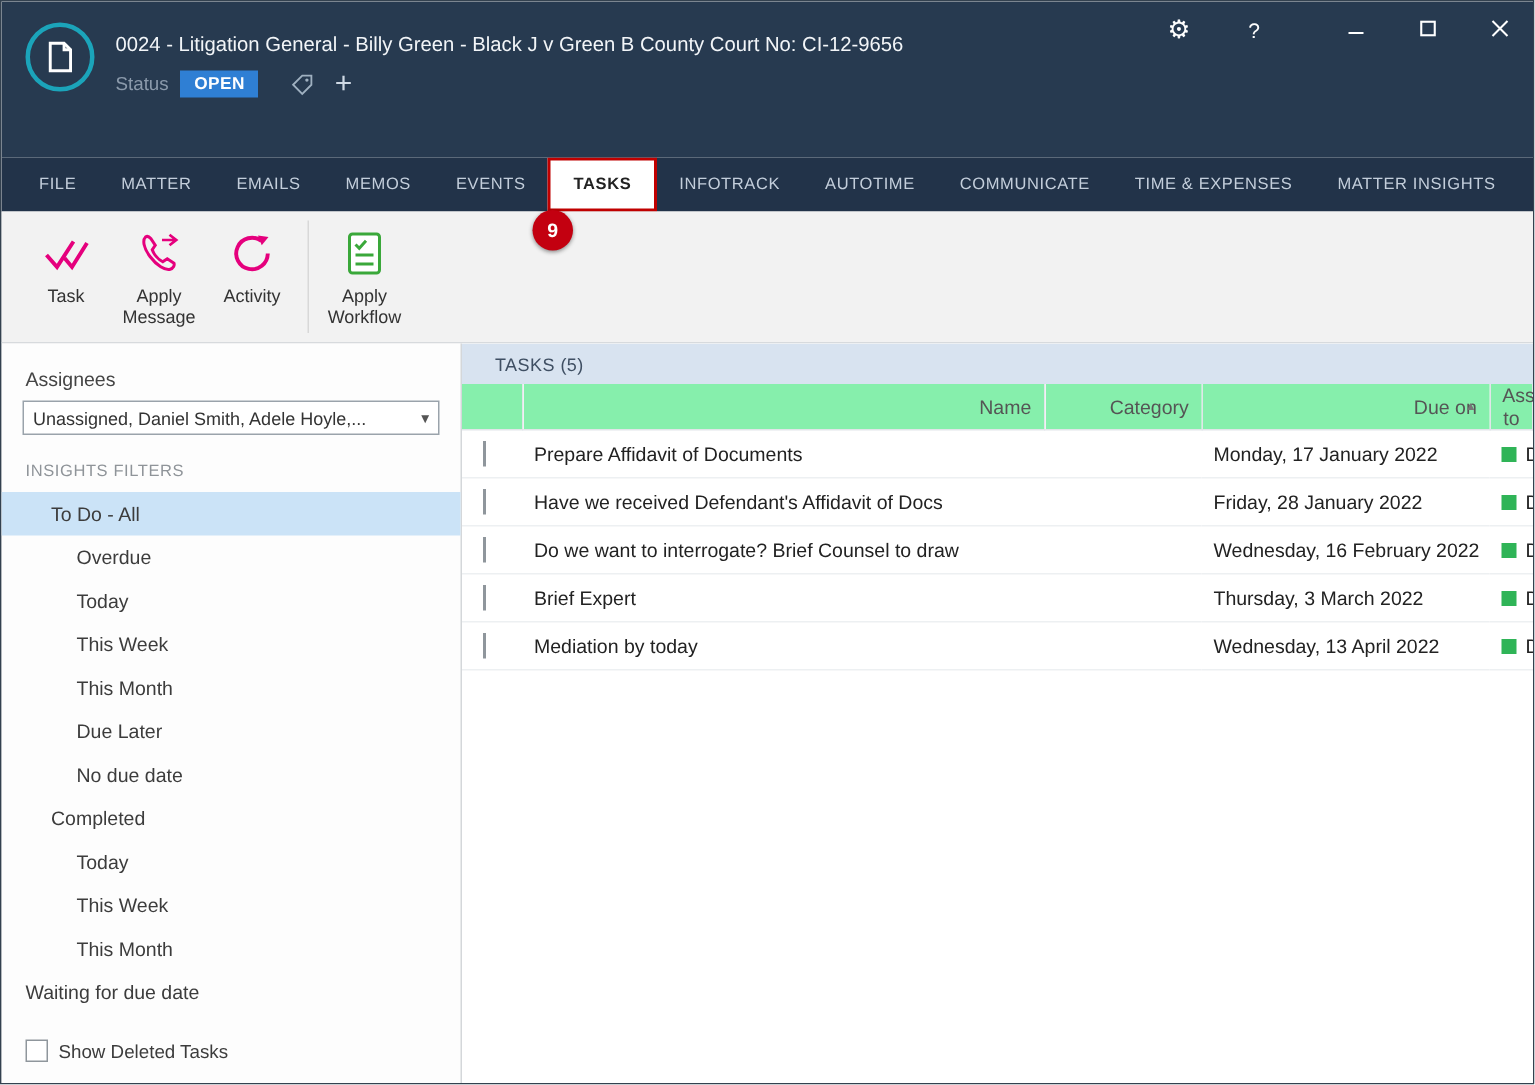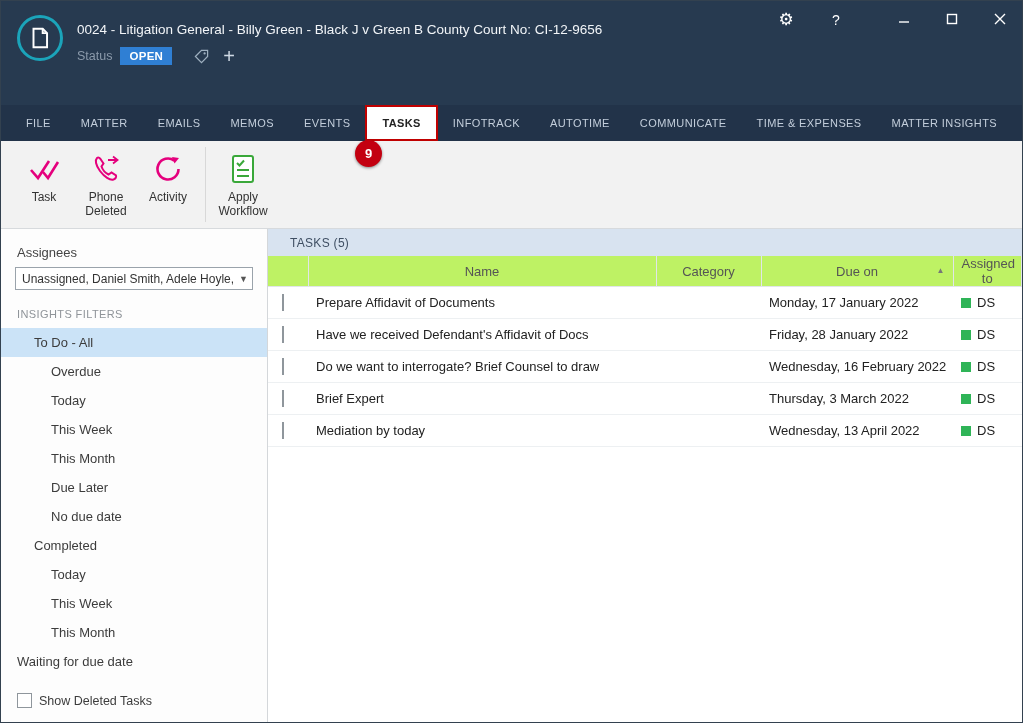--- a/index.html
+++ b/index.html
@@ -32,39 +32,39 @@
   .ribbon-item { width:62px; display:flex; flex-direction:column; align-items:center; justify-content:flex-start; padding-top:12px; cursor:pointer; text-align:center; }
   .ribbon-item svg { flex-shrink:0; }
   .ribbon-label { font-size:12px; color:#333; margin-top:6px; line-height:1.15; }
   .ribbon-sep { width:1px; background:#d8d8d8; margin:6px 6px; }
 
   
   .callout { position:absolute; left:354px; top:139px; width:27px; height:27px; border-radius:50%; background:#c30010; color:#fff; font-size:13px; font-weight:bold; display:flex; align-items:center; justify-content:center; box-shadow:0 1px 3px rgba(0,0,0,.45); z-index:5; }
 
   
   .content { flex:1; display:flex; min-height:0; }
-  .sidebar { width:267px; background:#fdfdfd; border-right:1px solid #d4d7da; display:flex; flex-direction:column; padding-top:16px; flex-shrink:0; }
+  .sidebar { width:307px; background:#fdfdfd; border-right:1px solid #d4d7da; display:flex; flex-direction:column; padding-top:16px; flex-shrink:0; }
   .assignees-label { font-size:13px; color:#444; padding:0 0 7px 16px; }
   .assignee-select { margin:0 14px 12px 14px; height:23px; border:1px solid #9aa3ab; background:#fff; display:flex; align-items:center; font-size:12px; color:#333; padding:0 4px 0 6px; cursor:pointer; }
   .assignee-select .sel-text { flex:1; white-space:nowrap; overflow:hidden; }
   .sel-caret { color:#555; font-size:9px; padding-left:4px; }
   .filters-header { font-size:11px; color:#8f9499; letter-spacing:.4px; padding:6px 0 8px 16px; }
   .filter-item { height:29px; display:flex; align-items:center; font-size:13px; color:#3c3c3c; cursor:pointer; }
   .filter-item.lvl0 { padding-left:16px; }
   .filter-item.lvl1 { padding-left:33px; }
   .filter-item.lvl2 { padding-left:50px; }
   .filter-item.selected { background:#cbe3f7; }
   .sidebar-bottom { margin-top:auto; padding:0 0 14px 16px; display:flex; align-items:center; gap:7px; }
   .checkbox { width:15px; height:15px; border:1px solid #8f969c; background:#fff; flex-shrink:0; cursor:pointer; }
   .show-deleted-label { font-size:12.5px; color:#3c3c3c; }
 
   .main { flex:1; min-width:0; display:flex; flex-direction:column; background:#fff; overflow:hidden; }
   .tasks-header { height:27px; background:#d8e3f0; display:flex; align-items:center; padding-left:22px; font-size:12px; color:#3f4f63; letter-spacing:.3px; flex-shrink:0; }
   .grid { width:100%; border-collapse:collapse; table-layout:fixed; }
-  .grid th { height:29px; background:#bef264; border:1px solid #e1e5e9; border-top:none; font-size:13px; font-weight:normal; color:#555; text-align:center; padding:0 8px; position:relative; }
+  .grid th { height:29px; background:#86efac; border:1px solid #e1e5e9; border-top:none; font-size:13px; font-weight:normal; color:#555; text-align:right; padding:0 8px; position:relative; }
   .grid th:first-child { border-left:none; }
   .grid td { height:31px; border-bottom:1px solid #edf0f2; font-size:13px; color:#222; padding:0 8px; white-space:nowrap; overflow:hidden; }
   .col-check { width:40px; }
   .col-name { width:348px; }
   .col-cat { width:105px; }
   .col-due { width:192px; }
   .sort-asc { position:absolute; right:8px; top:10px; font-size:8px; color:#777; }
   .row-check { margin-left:6px; }
   .ds-cell { display:flex; align-items:center; gap:6px; height:31px; }
   .ds-square { width:10px; height:10px; background:#2fb457; flex-shrink:0; }
@@ -140,21 +140,21 @@
         <path d="M3 17 l7 8 L21 8" stroke="#e5007d" stroke-width="2.6" fill="none"></path>
         <path d="M15 19 l5 6 L30 9" stroke="#e5007d" stroke-width="2.6" fill="none"></path>
       </svg>
       <span class="ribbon-label">Task</span>
     </div>
     <div class="ribbon-item">
       <svg width="32" height="32" viewBox="0 0 32 32">
         <path d="M7 5 C5 7 5.5 12 10 18 C14.5 24 20 27.5 23.5 26.5 C25.5 26 26.5 24 26 22.5 L21.5 19.5 L18.5 21.5 C15.5 20 12.5 16.5 11.5 13.5 L13.5 10.5 L10.5 6 C9.5 4.8 8 4.3 7 5 Z" fill="none" stroke="#e5007d" stroke-width="2"></path>
         <path d="M18 7 h9 M23 3.5 l4.5 3.5 L23 10.5" fill="none" stroke="#e5007d" stroke-width="1.8"></path>
       </svg>
-      <span class="ribbon-label">Phone Deleted</span>
+      <span class="ribbon-label">Apply Message</span>
     </div>
     <div class="ribbon-item">
       <svg width="32" height="32" viewBox="0 0 32 32">
         <path d="M26.5 16 a10.5 10.5 0 1 1 -4.2 -8.4" stroke="#e5007d" stroke-width="2.6" fill="none"></path>
         <path d="M20 4 l7 1 l-4.5 5.5 Z" fill="#e5007d"></path>
       </svg>
       <span class="ribbon-label">Activity</span>
     </div>
     <div class="ribbon-sep"></div>
     <div class="ribbon-item">

